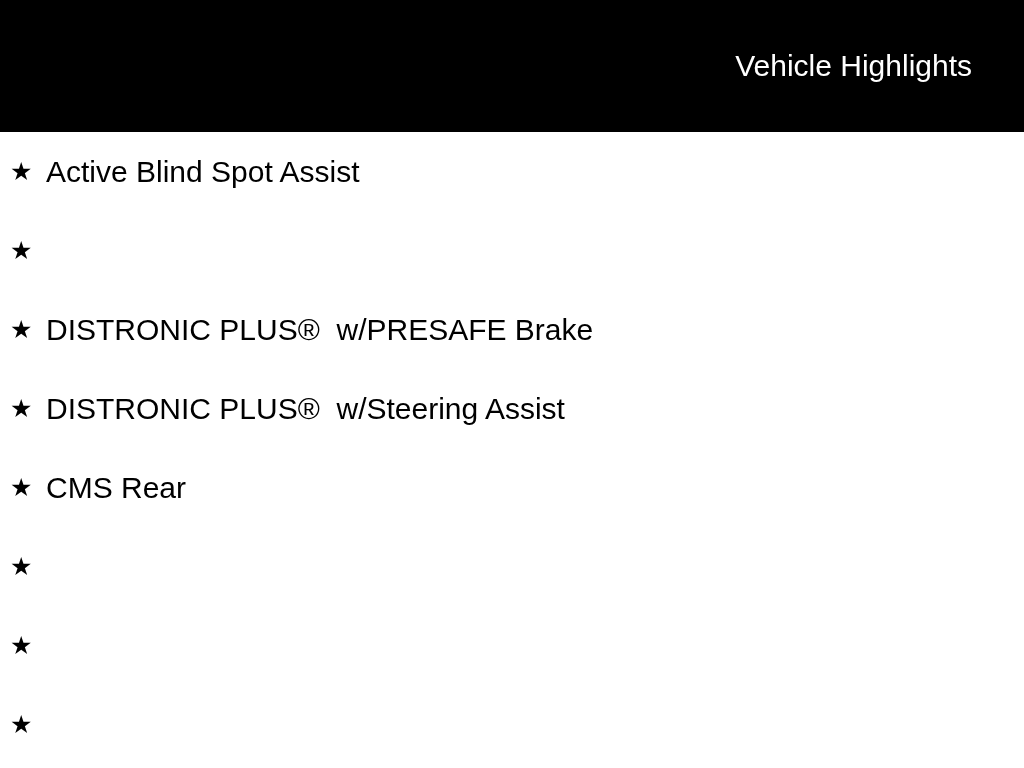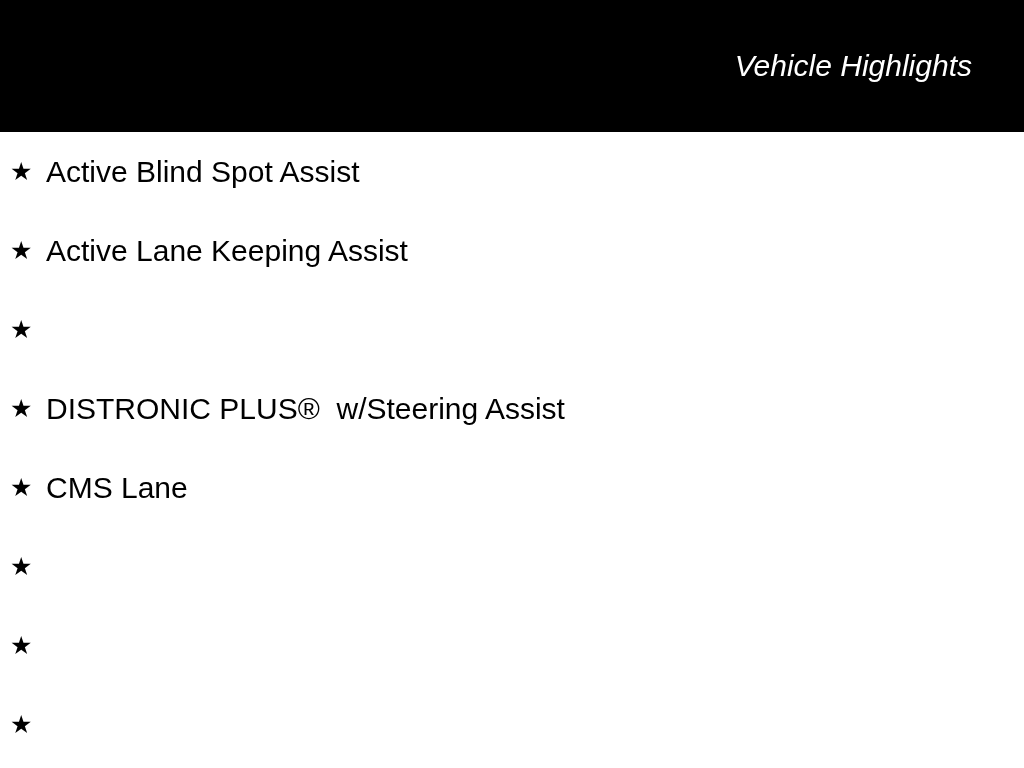--- a/index.html
+++ b/index.html
@@ -15,21 +15,20 @@
   }
   .header {
     width: 1024px;
     height: 132px;
     background: #000000;
     display: flex;
     align-items: center;
     justify-content: flex-end;
     padding-right: 52px;
     box-sizing: border-box;
-    font-style: italic;
   }
   .header-title {
     color: #ffffff;
     font-size: 30px;
     line-height: 1;
     white-space: pre;
   }
   .highlights-list {
     list-style: none;
     margin: 0;
@@ -64,32 +63,32 @@
   <div class="header-title">Vehicle Highlights</div>
 </div>
 
 <ul class="highlights-list">
     <li class="highlight-item">
       <span class="star-icon">★</span>
       <span class="item-label">Active Blind Spot Assist</span>
     </li>
     <li class="highlight-item">
       <span class="star-icon">★</span>
-      <span class="item-label">Active Lane Keeping Assist</span>
     </li>
     <li class="highlight-item">
       <span class="star-icon">★</span>
+      <span class="item-label">DISTRONIC PLUS®  w/PRESAFE Brake</span>
     </li>
     <li class="highlight-item">
       <span class="star-icon">★</span>
       <span class="item-label">DISTRONIC PLUS®  w/Steering Assist</span>
     </li>
     <li class="highlight-item">
       <span class="star-icon">★</span>
-      <span class="item-label">CMS Lane</span>
+      <span class="item-label">CMS Rear</span>
     </li>
     <li class="highlight-item">
       <span class="star-icon">★</span>
     </li>
     <li class="highlight-item">
       <span class="star-icon">★</span>
     </li>
     <li class="highlight-item">
       <span class="star-icon">★</span>
     </li>

